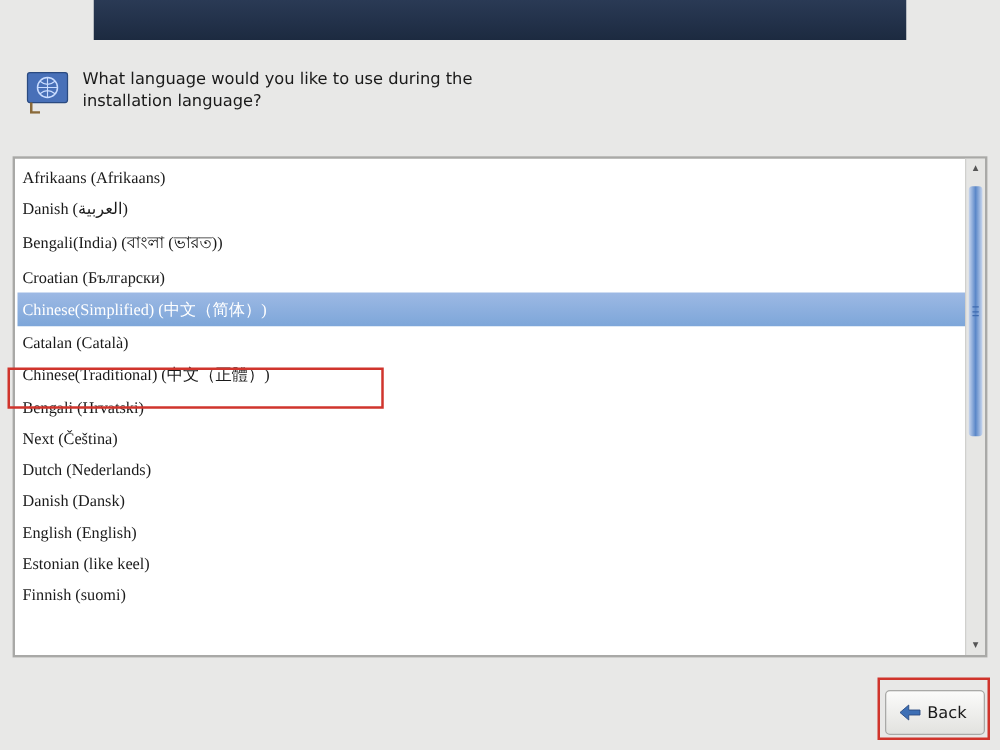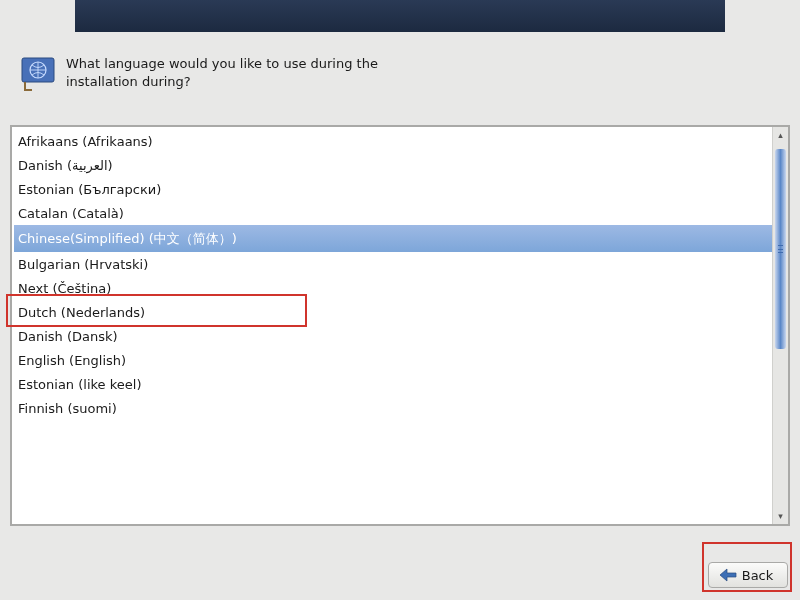--- a/index.html
+++ b/index.html
@@ -48,20 +48,21 @@
       top: 125px;
       bottom: 74px;
       border: 2px solid #a9a9a7;
       background: #ffffff;
       display: flex;
     }
     .listbox {
       flex: 1;
       overflow: hidden;
       padding: 2px 0 2px 2px;
+      font-family: Liberation Serif, serif;
     }
     .lang-item {
       font-size: 13px;
       padding: 4.5px 4px;
       white-space: nowrap;
       cursor: default;
     }
     .lang-item.selected {
       background: linear-gradient(180deg, #9db9e4 0%, #7da6d9 100%);
       color: #ffffff;
@@ -130,21 +131,21 @@
     .scroll-arrow.down { bottom: 0; }
     .button-bar {
       position: absolute;
       right: 12px;
       bottom: 12px;
       display: flex;
       gap: 10px;
     }
     .btn {
       min-width: 80px;
-      height: 26px;
+      height: 36px;
       border: 1px solid #a9a9a7;
       border-radius: 4px;
       background: linear-gradient(180deg, #fbfbfa 0%, #e2e2df 100%);
       display: flex;
       align-items: center;
       justify-content: center;
       gap: 5px;
       font-size: 13px;
       cursor: default;
       padding: 0 10px 0 6px;
@@ -168,32 +169,34 @@
     <svg viewBox="0 0 36 36">
       <rect x="2" y="3" width="32" height="24" rx="2" fill="#4870b8" stroke="#2a4a80" stroke-width="1"></rect>
       <circle cx="18" cy="15" r="8" fill="none" stroke="#c9dcff" stroke-width="1.2"></circle>
       <path d="M10 15 h16 M18 7 v16 M12 10 q6 5 12 0 M12 20 q6 -5 12 0" stroke="#c9dcff" stroke-width="0.9" fill="none"></path>
       <rect x="4" y="27" width="2" height="8" fill="#8a6a3a"></rect>
       <path d="M4 35 h8" stroke="#8a6a3a" stroke-width="2"></path>
     </svg>
   </span>
   <div class="prompt-text">
     <div>What language would you like to use during the</div>
-    <div>installation during?</div>
+    <div>installation language?</div>
   </div>
 </div>
 
 <div class="list-frame">
   <div class="listbox" id="listbox">
       <div class="lang-item">Afrikaans (Afrikaans)</div>
       <div class="lang-item">Danish (العربية)</div>
-      <div class="lang-item">Estonian (Български)</div>
+      <div class="lang-item">Bengali(India) (বাংলা (ভারত))</div>
+      <div class="lang-item">Croatian (Български)</div>
+      <div class="lang-item selected">Chinese(Simplified) (中文（简体）)</div>
       <div class="lang-item">Catalan (Català)</div>
-      <div class="lang-item selected">Chinese(Simplified) (中文（简体）)</div>
-      <div class="lang-item">Bulgarian (Hrvatski)</div>
+      <div class="lang-item">Chinese(Traditional) (中文（正體）)</div>
+      <div class="lang-item">Bengali (Hrvatski)</div>
       <div class="lang-item">Next (Čeština)</div>
       <div class="lang-item">Dutch (Nederlands)</div>
       <div class="lang-item">Danish (Dansk)</div>
       <div class="lang-item">English (English)</div>
       <div class="lang-item">Estonian (like keel)</div>
       <div class="lang-item">Finnish (suomi)</div>
     </div>
   <div class="scroll-track">
     <div class="scroll-arrow up">▴</div>
     <div class="scroll-thumb">

